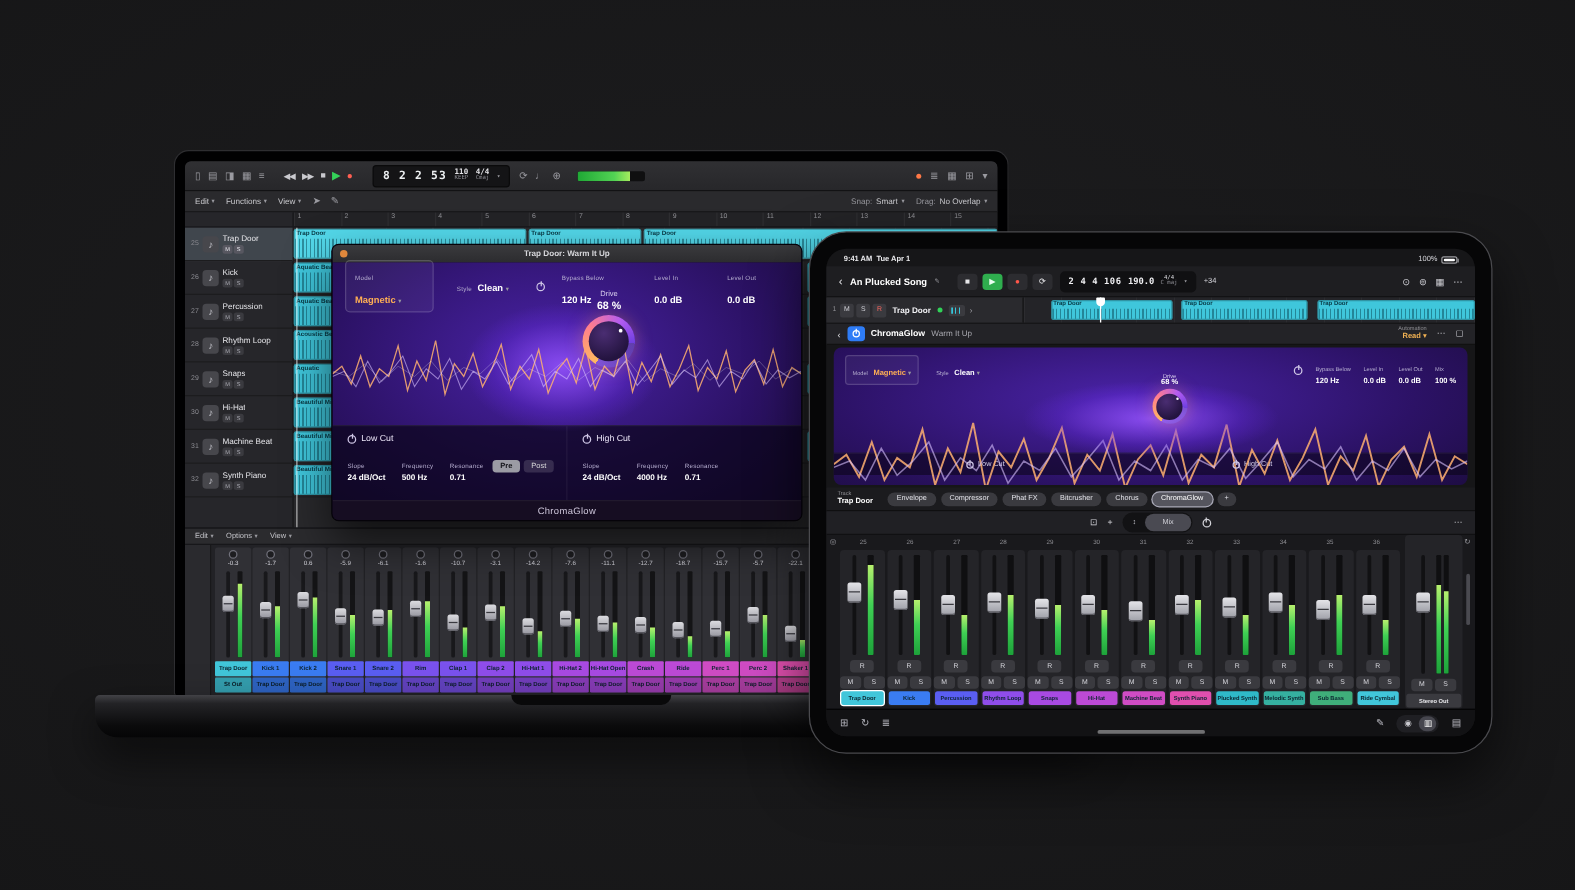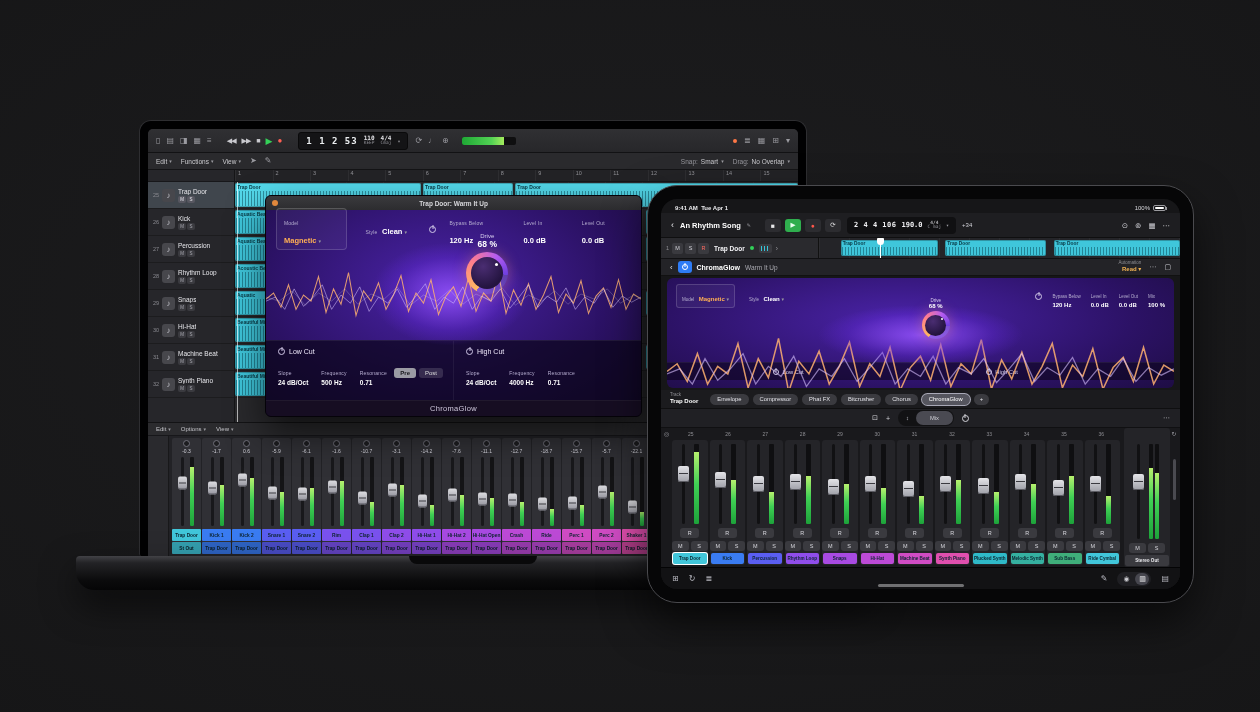--- a/index.html
+++ b/index.html
@@ -266,21 +266,21 @@
             <span class="m-icon">≡</span>
           </span>
         <span class="m-transport" id="macTransport">
             <span class="m-tr ">◀◀</span>
             <span class="m-tr ">▶▶</span>
             <span class="m-tr ">■</span>
             <span class="m-tr play">▶</span>
             <span class="m-tr rec">●</span>
           </span>
         <span class="m-lcd">
-          <span class="m-lcd-pos">1 1 2 53</span>
+          <span class="m-lcd-pos">8 2 2 53</span>
           <span class="m-lcd-col">
             <span class="m-lcd-top">110</span>
             <span class="m-lcd-bot">KEEP</span>
           </span>
           <span class="m-lcd-col">
             <span class="m-lcd-top">4/4</span>
             <span class="m-lcd-bot">Cmaj</span>
           </span>
           <span class="m-caret">▾</span>
         </span>
@@ -895,21 +895,21 @@
       <div class="ip-status">
         <span><span>9:41 AM</span>&nbsp;&nbsp;<span>Tue Apr 1</span></span>
         <span class="ip-batt">
           <span>100%</span>
           <span class="batt"></span>
         </span>
       </div>
 
       <div class="ip-toolbar">
         <span class="ip-chevL">‹</span>
-        <span class="ip-title">An Rhythm Song</span>
+        <span class="ip-title">An Plucked Song</span>
         <span class="m-caret">✎</span>
         <span id="ipTransport" style="display:flex;gap:4px;margin-left:8px">
             <span class="ip-tbtn ">■</span>
             <span class="ip-tbtn play">▶</span>
             <span class="ip-tbtn rec">●</span>
             <span class="ip-tbtn ">⟳</span>
           </span>
         <span class="ip-lcd">
           <span class="ip-lcd-pos">2 4 4 106</span>
           <span class="ip-lcd-tempo">190.0</span>

